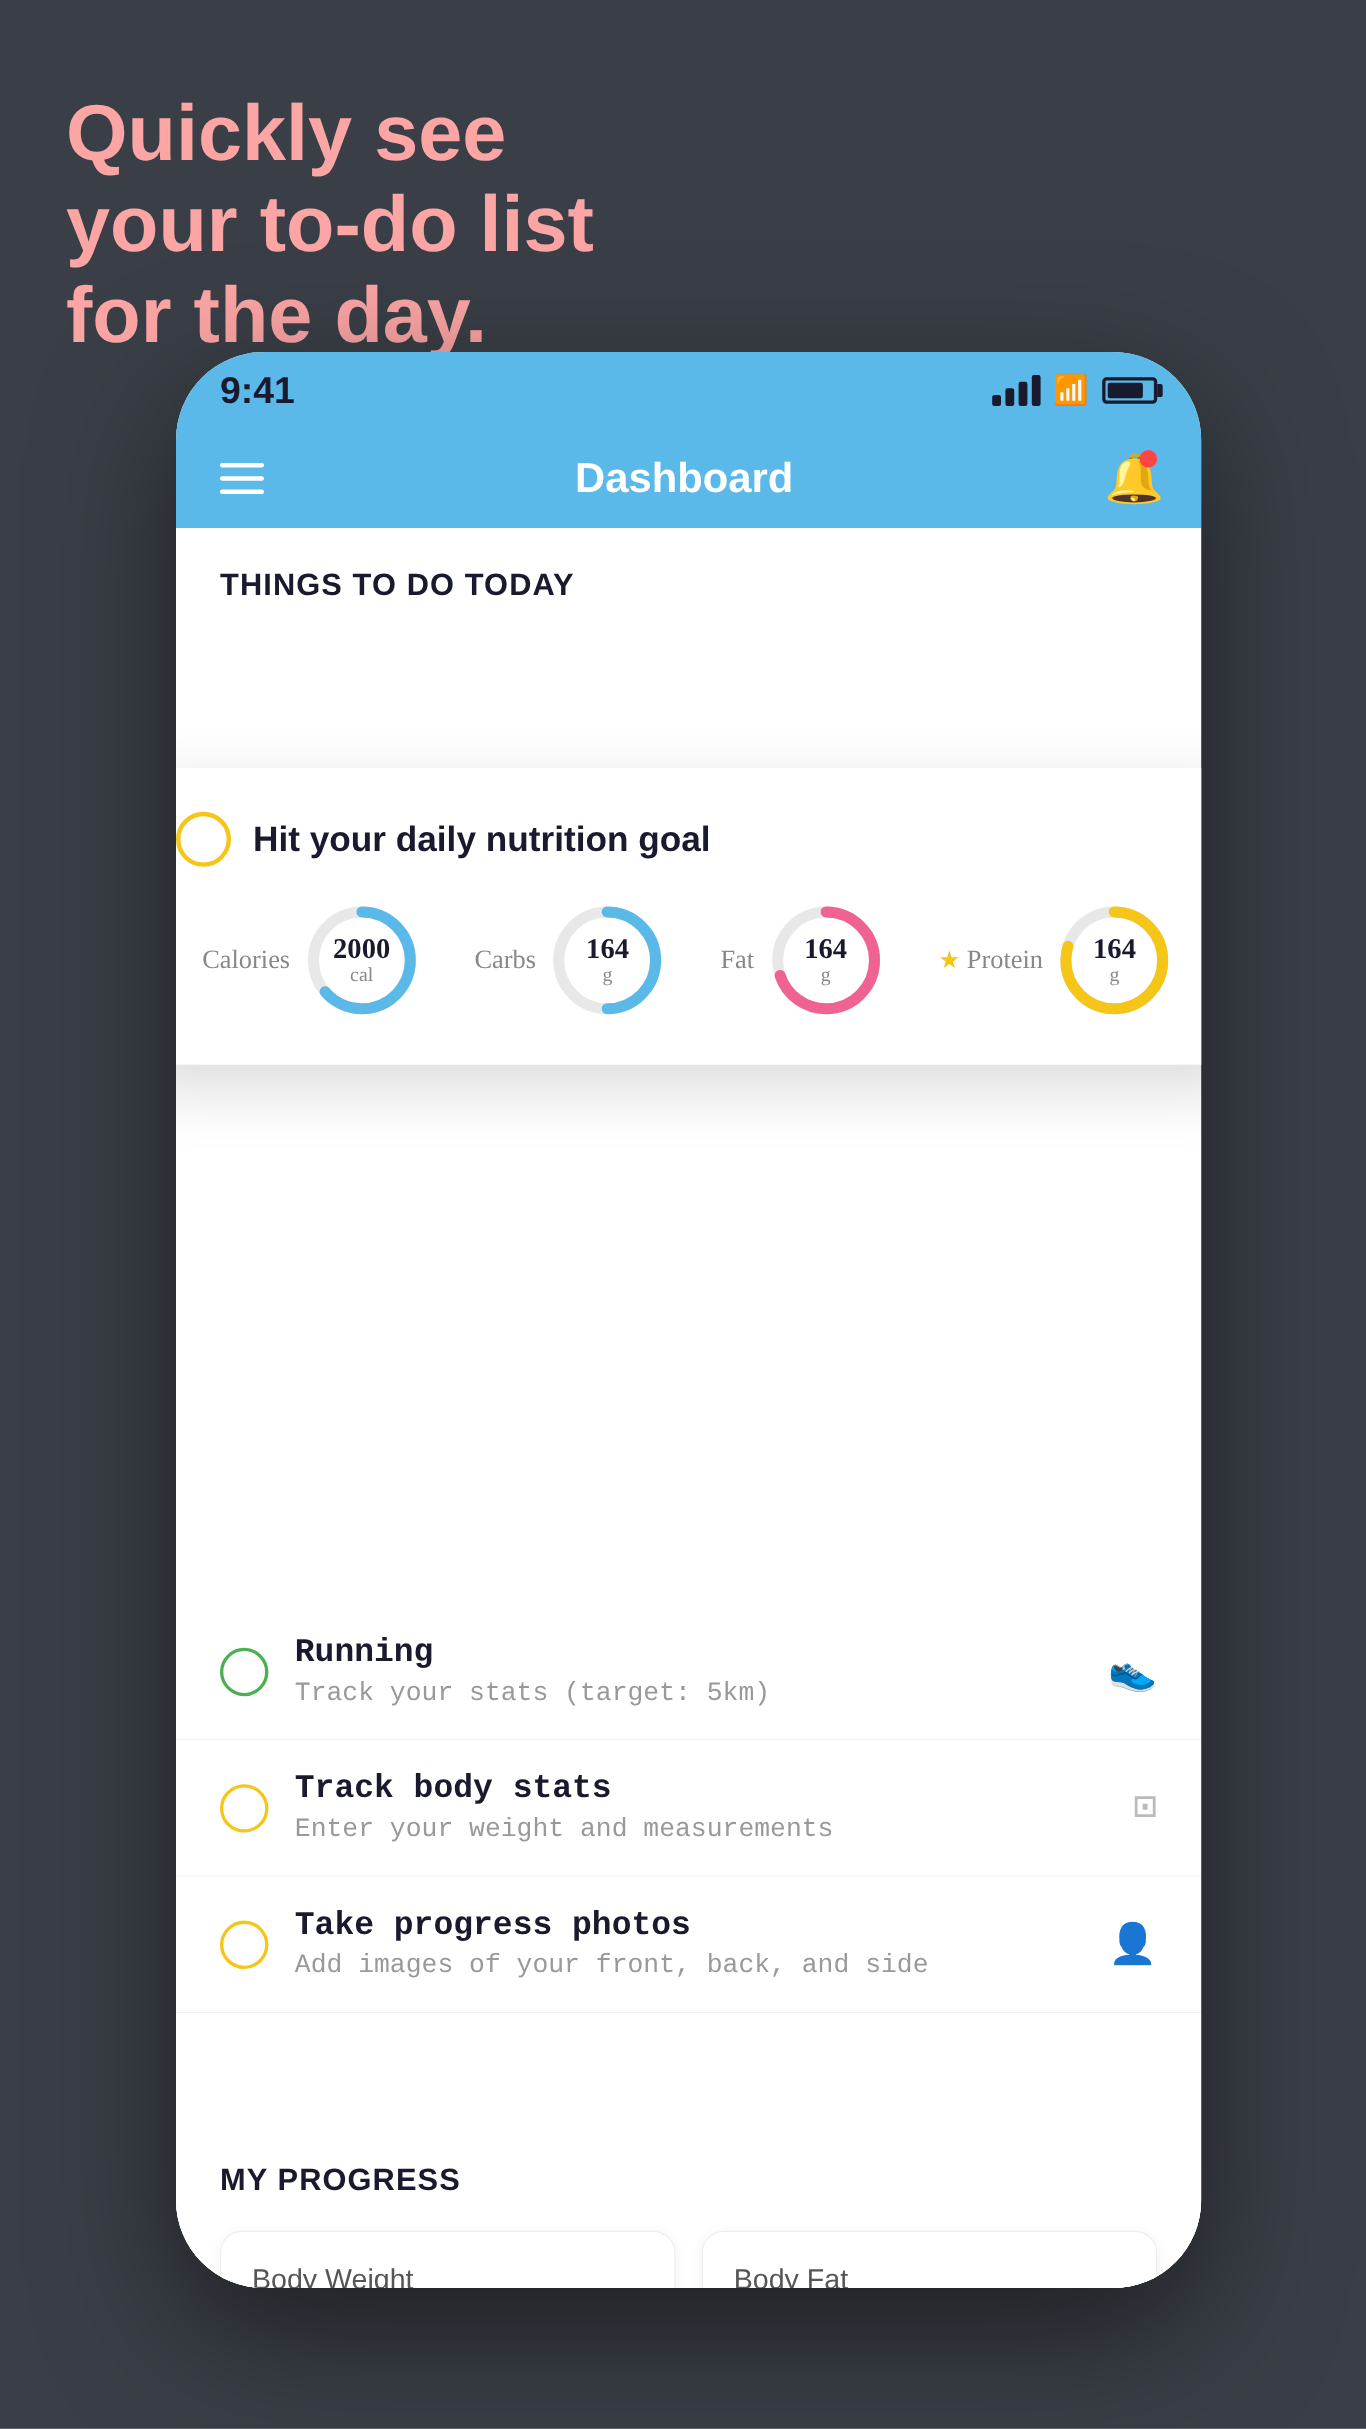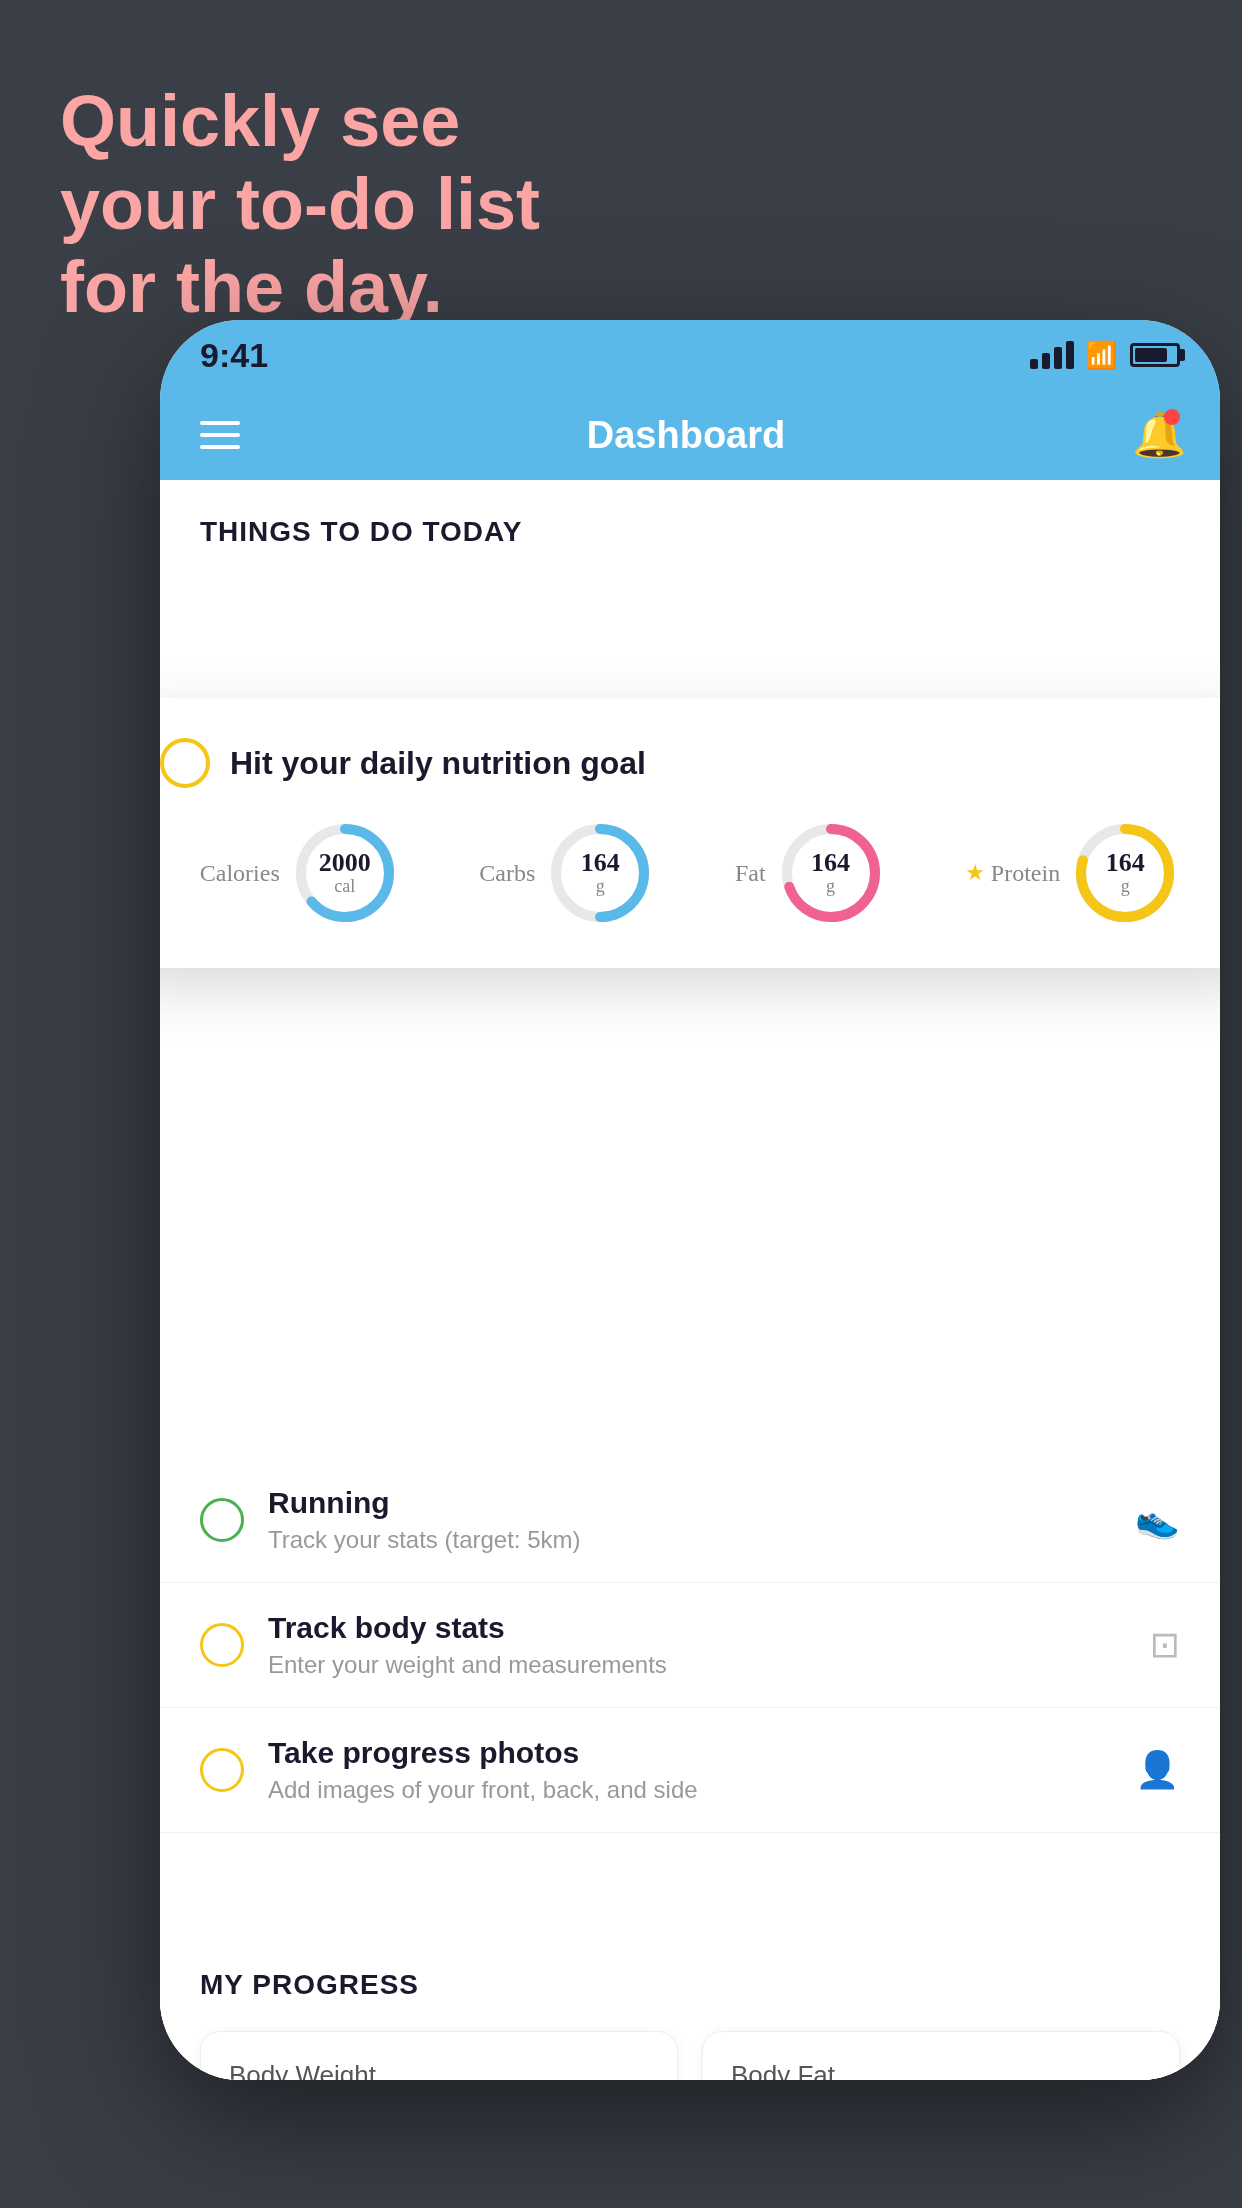--- a/index.html
+++ b/index.html
@@ -22,21 +22,21 @@
       font-weight: 800;
       line-height: 1.15;
       z-index: 1;
     }
 
     
     .phone {
       position: absolute;
       top: 320px;
       left: 160px;
-      width: 1060px;
+      width: 932px;
       height: 1760px;
       background: #f2f2f7;
       border-radius: 80px;
       overflow: hidden;
       box-shadow: 0 40px 120px rgba(0,0,0,0.5);
       z-index: 2;
     }
 
     
     .status-bar {
@@ -238,20 +238,21 @@
     
     .todo-list {
       margin-top: 430px;
     }
     .todo-item {
       display: flex;
       align-items: center;
       padding: 28px 40px;
       border-bottom: 1px solid #f0f0f0;
       gap: 24px;
+      font-family: Liberation Mono, monospace;
     }
     .todo-circle {
       width: 44px;
       height: 44px;
       border-radius: 50%;
       border: 3px solid #4CAF50;
       flex-shrink: 0;
       display: flex;
       align-items: center;
       justify-content: center;

